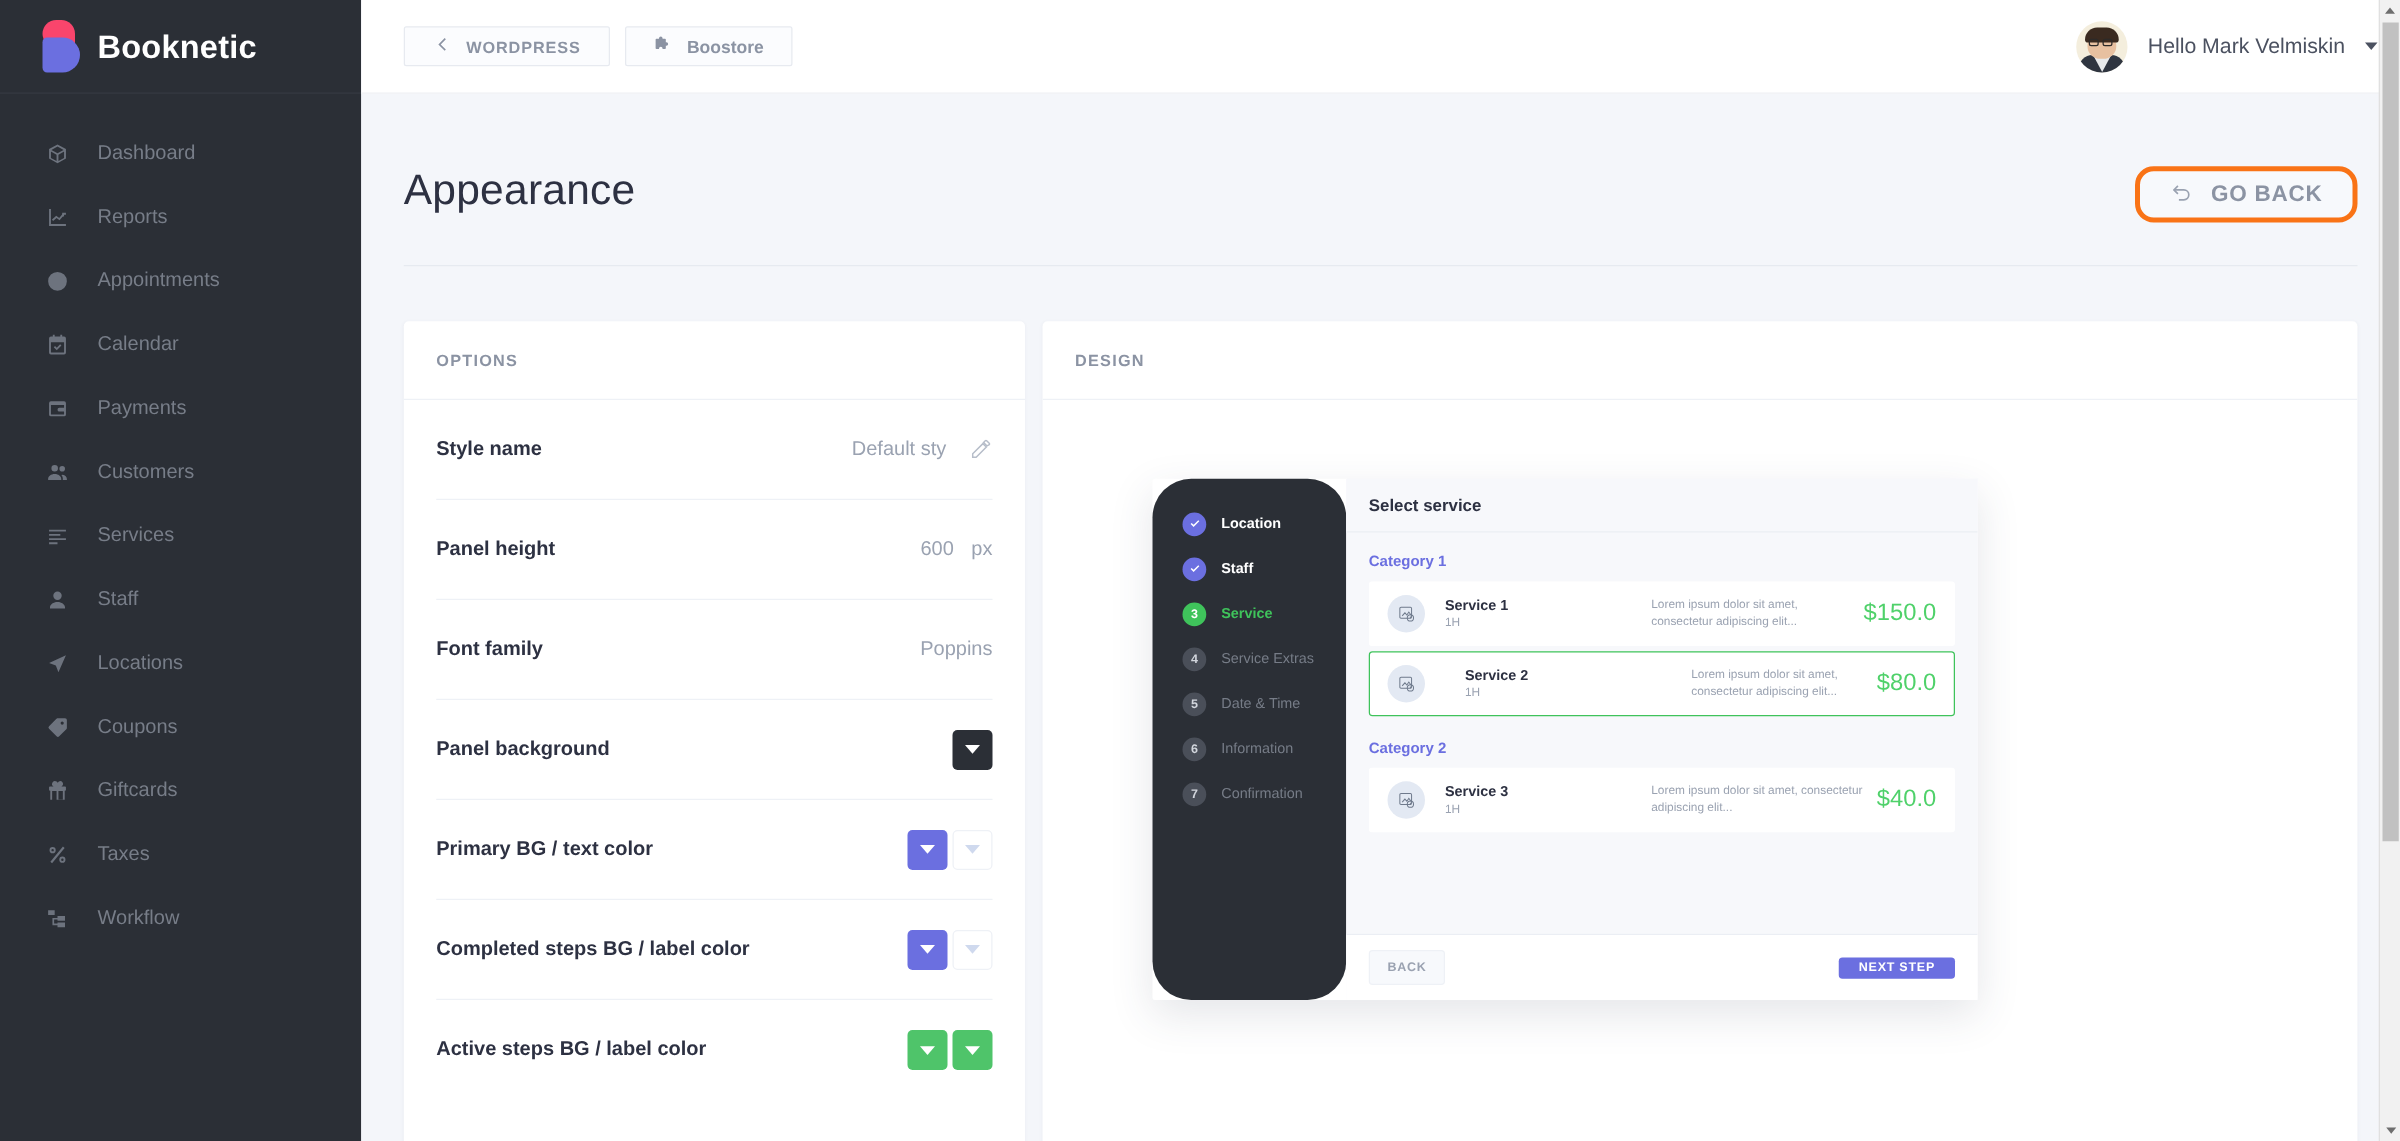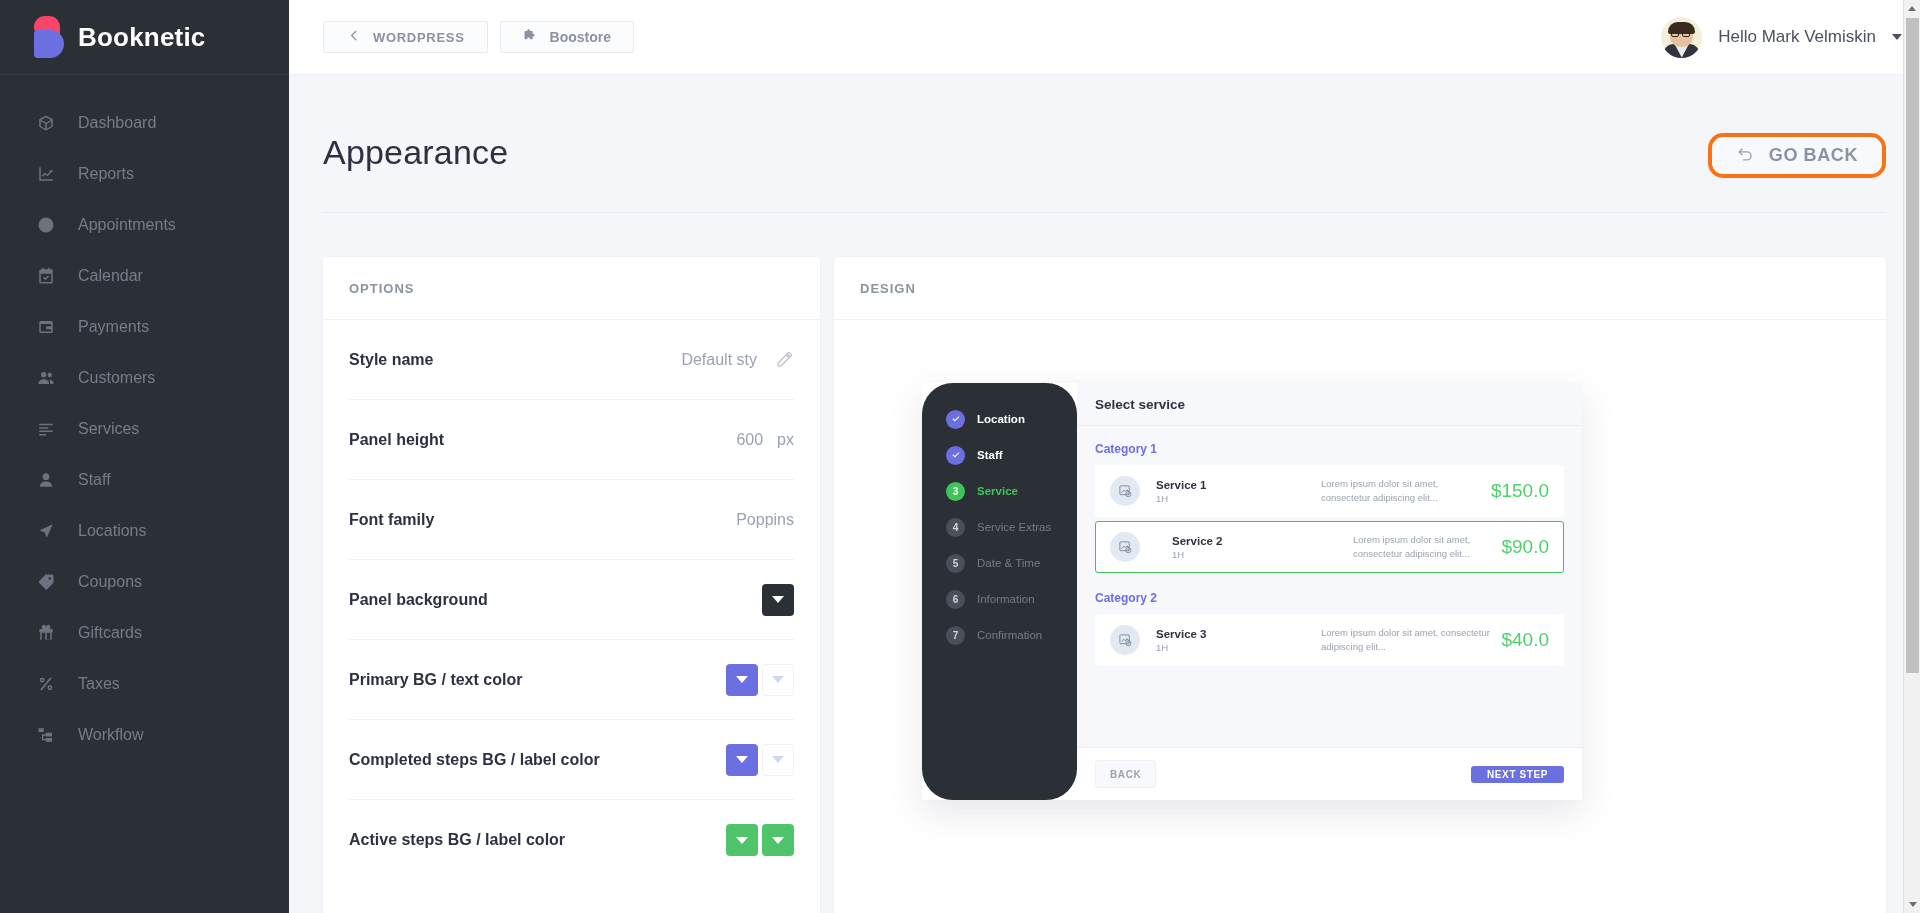--- a/index.html
+++ b/index.html
@@ -535,21 +535,21 @@
                           <path d="M6 14l3.5-4 2.5 2.8L14.5 9l3 4.2"></path>
                           <circle cx="16.5" cy="16.5" r="4"></circle>
                           <path d="M16.5 14.8v2M16.5 18.4v.3"></path>
                         </svg>
                       </span>
                       <span class="svc-names">
                         <span class="svc-name" style="display:block">Service 2</span>
                         <span class="svc-dur" style="display:block">1H</span>
                       </span>
                       <span class="svc-desc">Lorem ipsum dolor sit amet, consectetur adipiscing elit...</span>
-                      <span class="svc-price">$90.0</span>
+                      <span class="svc-price">$80.0</span>
                     </div>
                     <div class="cat-title second">Category 2</div>
                     <div class="svc">
                       <span class="svc-ico">
                         <svg viewBox="0 0 24 24">
                           <rect x="3" y="3" width="15" height="14" rx="1.5"></rect>
                           <path d="M6 14l3.5-4 2.5 2.8L14.5 9l3 4.2"></path>
                           <circle cx="16.5" cy="16.5" r="4"></circle>
                           <path d="M16.5 14.8v2M16.5 18.4v.3"></path>
                         </svg>

